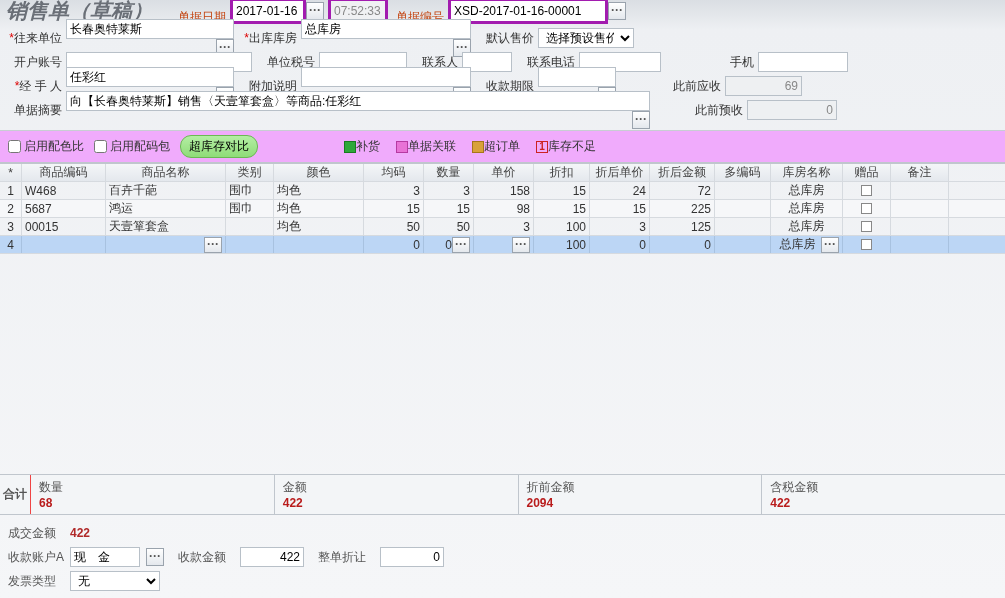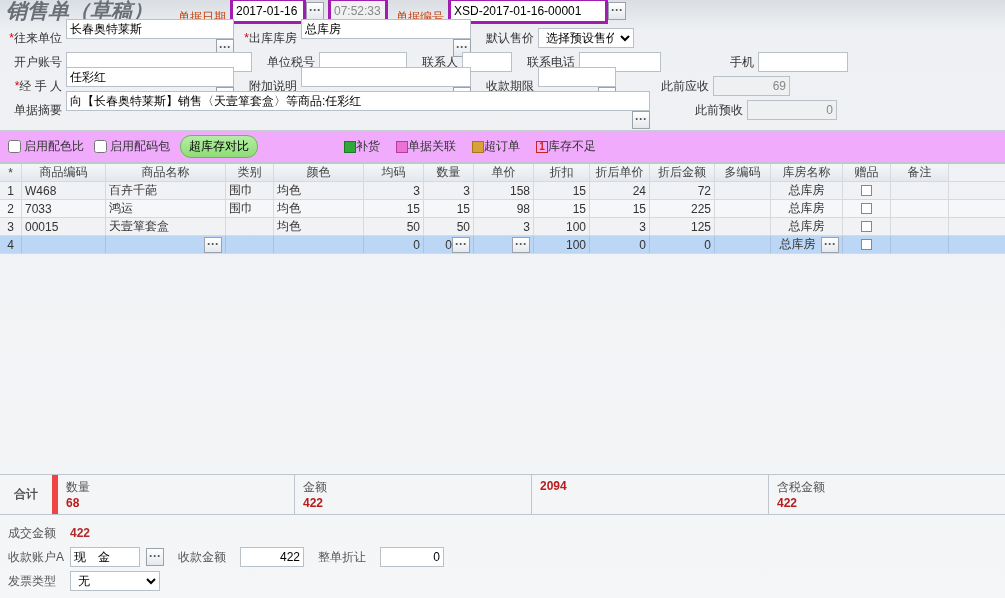--- a/index.html
+++ b/index.html
@@ -39,21 +39,21 @@
 .grow.sel .gcell { border-right-color: #a8c2e0; }
 .grow.alt { background: #f6f7f9; }
 .col-idx{width:22px;} .col-code{width:84px;} .col-name{width:120px;} .col-cat{width:48px;} .col-color{width:90px;}
 .col-size{width:60px;} .col-qty{width:50px;} .col-price{width:60px;} .col-disc{width:56px;} .col-dprice{width:60px;}
 .col-damt{width:65px;} .col-mcode{width:56px;} .col-wh{width:72px;} .col-gift{width:48px;} .col-remark{width:58px;}
 .size-head { color: #2358c9; font-weight: bold; }
 
 .blank-area { height: 220px; }
 
 .totals { display: flex; border-top: 1px solid #c0c6cd; border-bottom: 1px solid #c0c6cd; background: #f3f5f7; }
-.tot-label { width: 58px; display:flex; align-items:center; justify-content:center; border-right:6px solid #ef4444; font-weight:bold; color:#555; }
+.tot-label { width: 31px; display:flex; align-items:center; justify-content:center; border-right:1px solid #ef4444; font-weight:bold; color:#555; }
 .tot-cell { flex:1; border-right:1px solid #c0c6cd; padding: 4px 8px; }
 .tot-cell:last-child { border-right:none; }
 .tot-name { color:#555; }
 .tot-val { color:#b91c1c; font-weight:bold; }
 
 .footer { padding: 6px 8px; }
 .foot-row { display:flex; align-items:center; height: 24px; gap: 6px; }
 .foot-label { color:#555; width: 56px; }
 .foot-val-red { color:#b02828; font-weight:bold; }
 </style>
@@ -119,21 +119,21 @@
     <span class="flabel">附加说明</span>
     <div class="finput-wrap">
         <input class="finput" style="width: 170px;">
         <span class="dots-btn">···</span>
       </div>
     <span class="flabel">收款期限</span>
     <div class="finput-wrap">
         <input class="finput" style="width: 78px;">
         <span class="dots-btn">···</span>
       </div>
-    <span class="flabel" style="width:56px;margin-left:30px">此前应收</span>
+    <span class="flabel" style="width:56px;margin-left:42px">此前应收</span>
     <div class="finput-wrap">
         <input class="finput ro" style="width: 77px;" readonly="" value="69">
       </div>
   </div>
   <div class="form-row">
     <span class="flabel">单据摘要</span>
     <div class="finput-wrap">
         <input class="finput" style="width: 584px;" value="向【长春奥特莱斯】销售〈天壹箪套盒〉等商品:任彩红">
         <span class="dots-btn">···</span>
       </div>
@@ -214,21 +214,21 @@
         <div class="gcell col-wh ctr">
           <span style="flex:1;text-align:center">总库房</span>
         </div>
         <div class="gcell col-gift ctr">
           <span class="cbox"></span>
         </div>
         <div class="gcell col-remark"></div>
       </div>
       <div class="grow alt">
         <div class="gcell col-idx ctr">2</div>
-        <div class="gcell col-code">7033</div>
+        <div class="gcell col-code">5687</div>
         <div class="gcell col-name">
           <span style="flex:1">鸿运</span>
         </div>
         <div class="gcell col-cat">围巾</div>
         <div class="gcell col-color">均色</div>
         <div class="gcell col-size num">15</div>
         <div class="gcell col-qty num">
           <span style="flex:1;text-align:right">15</span>
         </div>
         <div class="gcell col-price num">
@@ -313,20 +313,21 @@
   <div class="tot-label">合计</div>
   <div class="tot-cell">
       <div class="tot-name">数量</div>
       <div class="tot-val">68</div>
     </div>
   <div class="tot-cell">
       <div class="tot-name">金额</div>
       <div class="tot-val">422</div>
     </div>
   <div class="tot-cell">
+      <div class="tot-name">折前金额</div>
       <div class="tot-val">2094</div>
     </div>
   <div class="tot-cell">
       <div class="tot-name">含税金额</div>
       <div class="tot-val">422</div>
     </div>
 </div>
 
 <div class="footer">
   <div class="foot-row">

